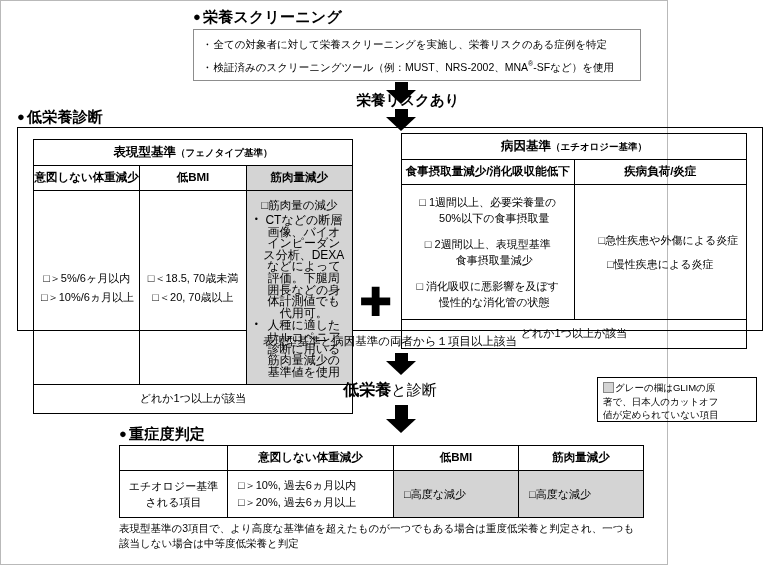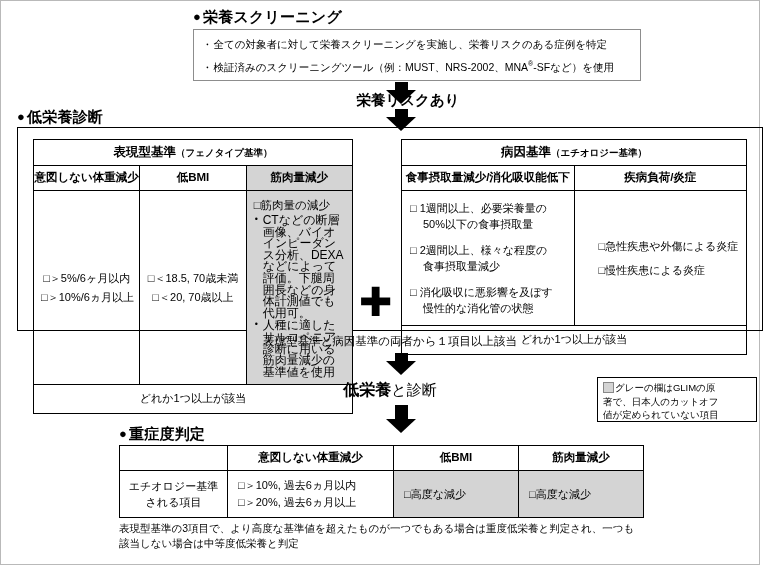--- a/index.html
+++ b/index.html
@@ -9,21 +9,21 @@
   }
   body {
     width: 778px; height: 565px;
     font-family: "Liberation Sans", "DejaVu Sans", sans-serif;
     color: #000;
     position: relative;
     overflow: hidden;
   }
   .page {
     position: relative;
-    width: 760px; height: 565px;
+    width: 668px; height: 565px;
     border: 1px solid #b9b9b9;
     background: #fff;
   }
 
   
   .sec-head {
     font-size: 15px;
     font-weight: bold;
     letter-spacing: .2px;
   }
@@ -110,21 +110,21 @@
     padding: 4px 0 5px 0 !important;
     vertical-align: middle !important;
   }
   .grey { background: #d4d4d4; }
   .any-one {
     text-align: center;
     font-size: 11px;
     padding: 6px 0 7px 0 !important;
     vertical-align: middle !important;
   }
-  .cellbody { padding: 6px 7px 5px 7px !important; }
+  .cellbody { padding: 6px 7px 5px 7px !important; text-align: center; }
   .chk { font-size: 11px; line-height: 19px; white-space: nowrap; }
   .chk-w { font-size: 11px; line-height: 16px; }
   .chk::before, .chk-w::before { content: "\25A1 "; }
   .vcenter { vertical-align: middle !important; }
 
   .mm-title { font-size: 11.5px; margin: 1px 0 2px 0; }
   .mm-title::before { content: "\25A1 "; }
   .mm-li {
     font-size: 12px;
     line-height: 11.6px;
@@ -264,37 +264,37 @@
       </td>
     </tr>
     <tr>
       <td class="any-one" colspan="3">どれか1つ以上が該当</td>
     </tr>
   </tbody>
     </table>
 
   <div class="plus">✚</div>
 
-  <table class="crit-table" style="left:400px; top:138px; width:346px;">
+  <table class="crit-table" style="left:400px; top:132px; width:346px;">
     <tbody>
         <tr>
       <td class="tbl-title" colspan="2"><span>病因基準</span><span class="sm">（エチオロジー基準）</span></td>
     </tr>
     <tr>
       <td class="col-head" style="width:190px;text-align:center;">食事摂取量減少/消化吸収能低下</td>
       <td class="col-head" style="width:154px;">疾病負荷/炎症</td>
     </tr>
     <tr>
       <td class="cellbody" style="height:118px; padding:9px 8px !important;">
         <div class="chk-w" style="margin-bottom:10px;">
           <span>1週間以上、必要栄養量の</span><br>
           <span style="padding-left:13px;">50%以下の食事摂取量</span>
         </div>
         <div class="chk-w" style="margin-bottom:10px;">
-          <span>2週間以上、様々な程度の</span><br>
+          <span>2週間以上、表現型基準</span><br>
           <span style="padding-left:13px;">食事摂取量減少</span>
         </div>
         <div class="chk-w">
           <span>消化吸収に悪影響を及ぼす</span><br>
           <span style="padding-left:13px;">慢性的な消化管の状態</span>
         </div>
       </td>
       <td class="cellbody vcenter" style="padding:6px 24px !important;">
         <div class="chk" style="line-height:24px;">急性疾患や外傷による炎症</div>
         <div class="chk" style="line-height:24px;">慢性疾患による炎症</div>

